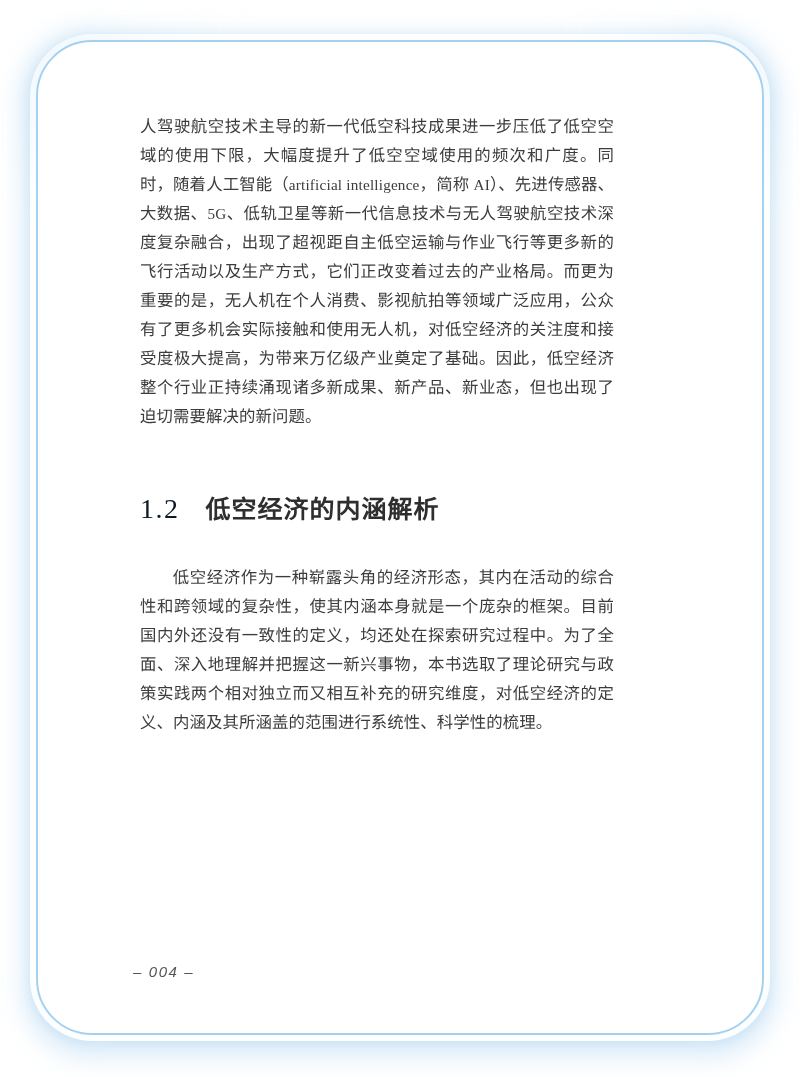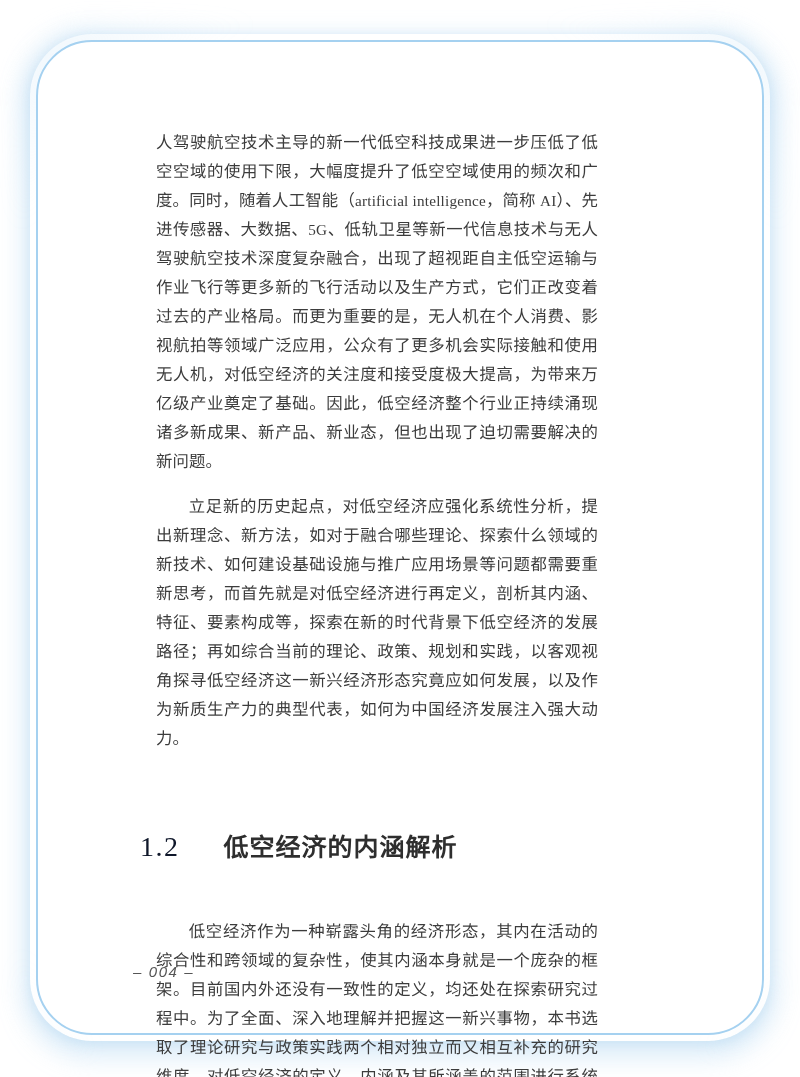--- a/index.html
+++ b/index.html
@@ -61,21 +61,21 @@
 
   
   .page-body {
     position: absolute;
     left: 140px;
     top: 112px;
     width: 474px;
   }
 
   p.para {
-    margin: 16px;
+    margin: 0;
     font-size: 16.4px;
     line-height: 29px;
     color: #3c3c3c;
     text-indent: 2em;
     text-align: justify;
     text-justify: inter-ideograph;
     letter-spacing: 0.1px;
     font-family: "Liberation Serif", "DejaVu Serif", serif;
   }
   p.para.no-indent { text-indent: 0; }
@@ -100,21 +100,21 @@
     font-family: "Liberation Serif", "DejaVu Serif", serif;
     font-size: 28px;
     font-weight: 400;
     letter-spacing: 1.5px;
     color: #0f172a;
   }
   .section-heading .sec-title {
     font-family: "DejaVu Sans", "Liberation Sans", sans-serif;
     font-size: 25px;
     font-weight: 700;
-    margin-left: 44px;
+    margin-left: 26px;
     letter-spacing: 1px;
     color: #2e2e2e;
   }
 
   .gap-before-heading { height: 58px; }
   .gap-after-heading  { height: 38px; }
 
   
   .folio {
     position: absolute;
@@ -133,21 +133,20 @@
 
 <div class="page-glow"></div>
 <div class="page-glow-2"></div>
 
 <div class="page-frame"></div>
 
 <div class="page-body">
 
   <p class="para no-indent">人驾驶航空技术主导的新一代低空科技成果进一步压低了低空空域的使用下限，大幅度提升了低空空域使用的频次和广度。同时，随着人工智能（<span class="latin">artificial intelligence</span>，简称 <span class="latin">AI</span>）、先进传感器、大数据、<span class="latin">5G</span>、低轨卫星等新一代信息技术与无人驾驶航空技术深度复杂融合，出现了超视距自主低空运输与作业飞行等更多新的飞行活动以及生产方式，它们正改变着过去的产业格局。而更为重要的是，无人机在个人消费、影视航拍等领域广泛应用，公众有了更多机会实际接触和使用无人机，对低空经济的关注度和接受度极大提高，为带来万亿级产业奠定了基础。因此，低空经济整个行业正持续涌现诸多新成果、新产品、新业态，但也出现了迫切需要解决的新问题。</p>
 
-  <p class="para">立足新的历史起点，对低空经济应强化系统性分析，提出新理念、新方法，如对于融合哪些理论、探索什么领域的新技术、如何建设基础设施与推广应用场景等问题都需要重新思考，而首先就是对低空经济进行再定义，剖析其内涵、特征、要素构成等，探索在新的时代背景下低空经济的发展路径；再如综合当前的理论、政策、规划和实践，以客观视角探寻低空经济这一新兴经济形态究竟应如何发展，以及作为新质生产力的典型代表，如何为中国经济发展注入强大动力。</p>
 
   <div class="gap-before-heading"></div>
 
   <h2 class="section-heading">
     <span class="sec-num">1.2</span>
     <span class="sec-title">低空经济的内涵解析</span>
   </h2>
 
   <div class="gap-after-heading"></div>
 

